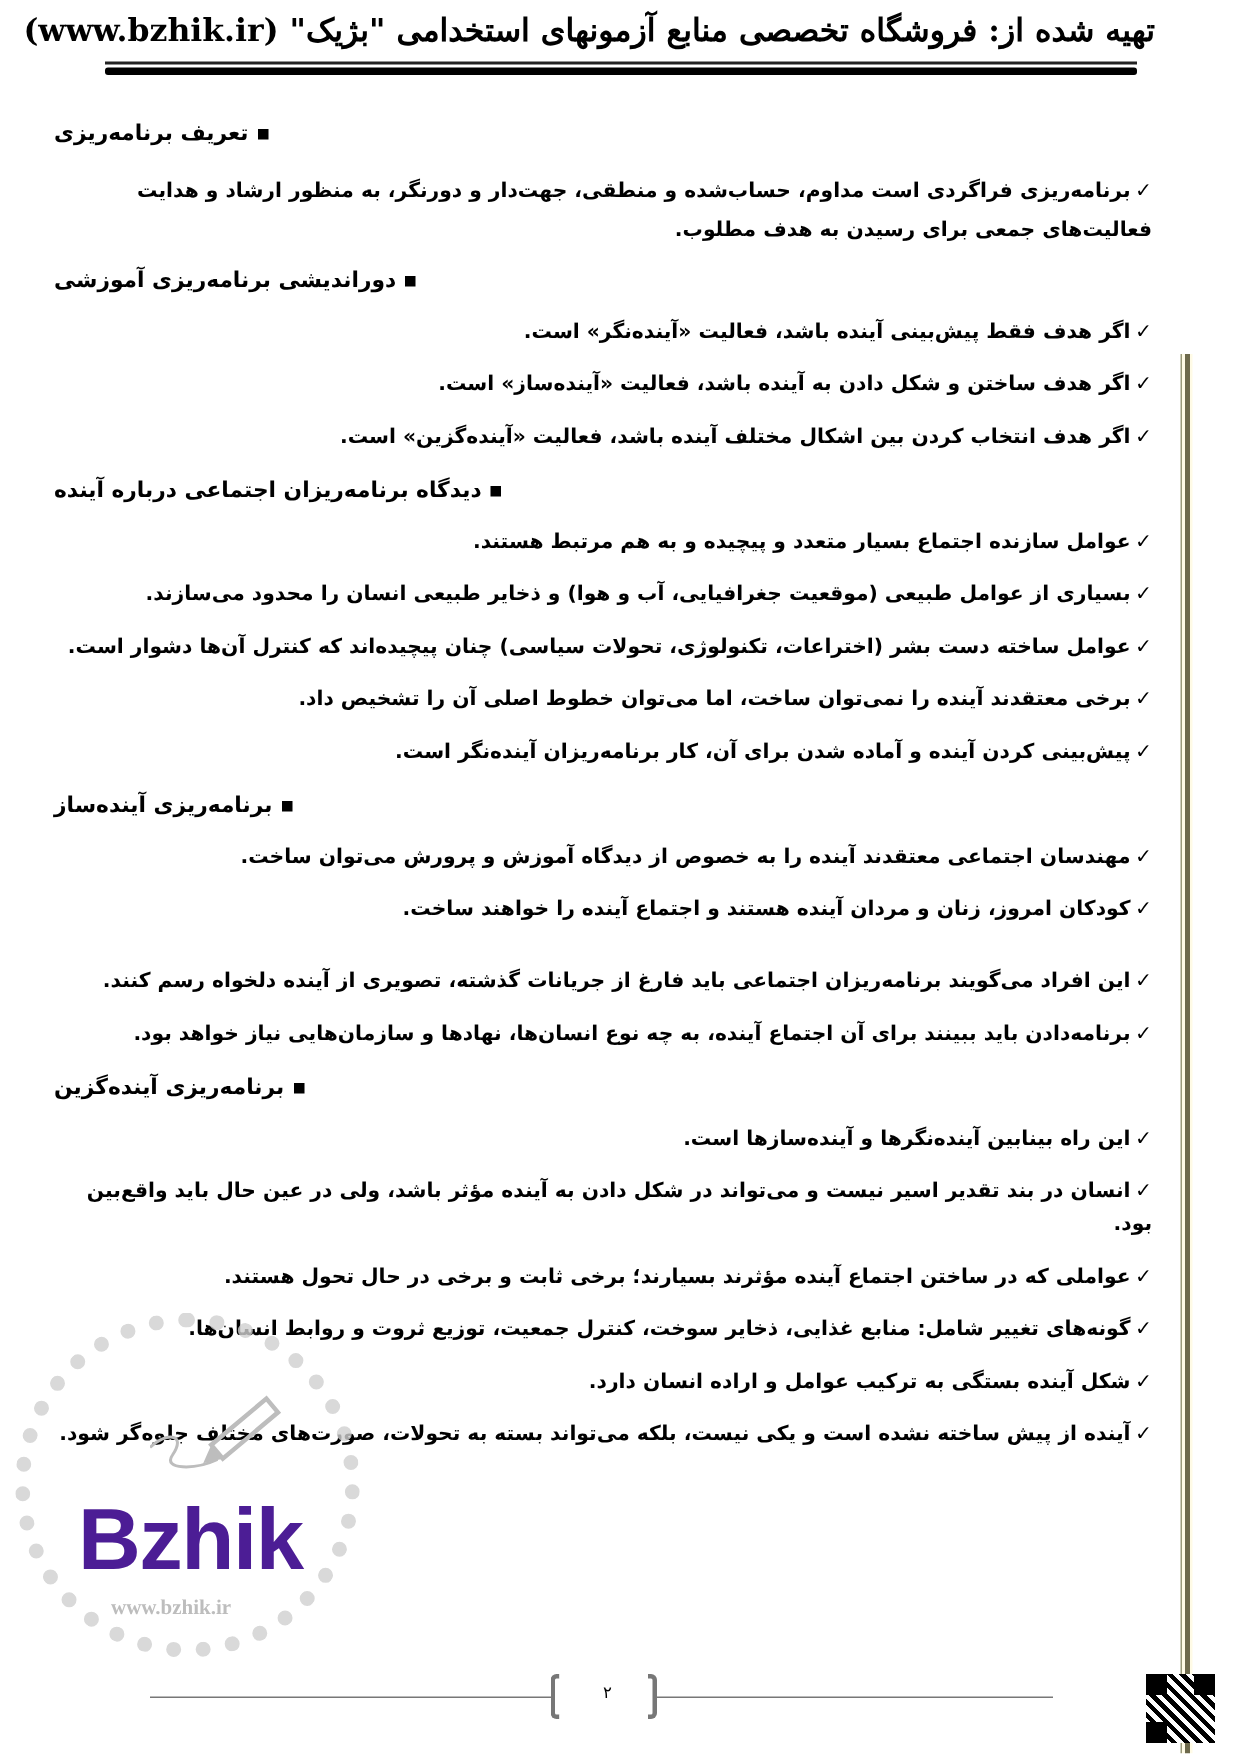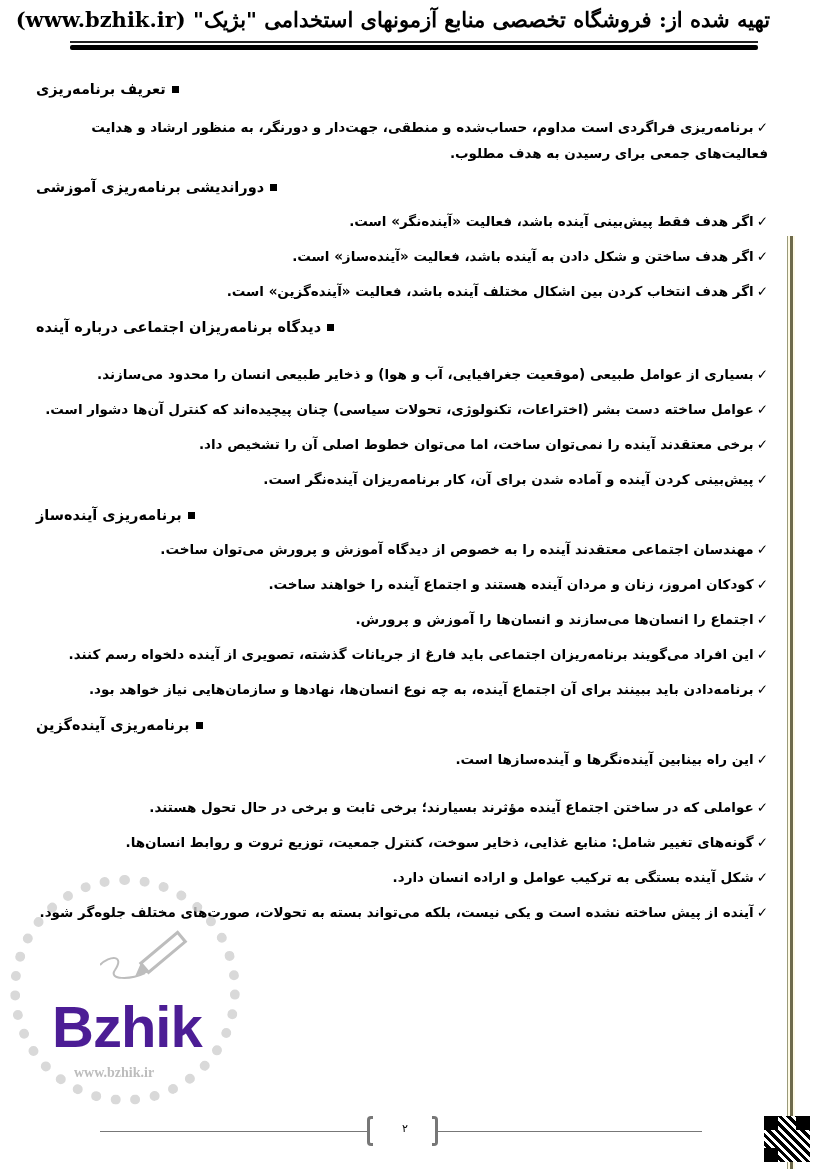--- a/index.html
+++ b/index.html
@@ -115,20 +115,21 @@
   </div>
 
   <div style="height:14px"></div>
 
   <div>
     <div class="section-title">
       <span class="square"></span>
       <span>دیدگاه برنامه‌ریزان اجتماعی درباره آینده</span>
     </div>
     <div style="height:12px"></div>
+    <div class="item"><span class="check">✓</span><span>عوامل سازنده اجتماع بسیار متعدد و پیچیده و به هم مرتبط هستند.</span></div>
     <div style="height:13px"></div>
     <div class="item"><span class="check">✓</span><span>بسیاری از عوامل طبیعی (موقعیت جغرافیایی، آب و هوا) و ذخایر طبیعی انسان را محدود می‌سازند.</span></div>
     <div style="height:13px"></div>
     <div class="item"><span class="check">✓</span><span>عوامل ساخته دست بشر (اختراعات، تکنولوژی، تحولات سیاسی) چنان پیچیده‌اند که کنترل آن‌ها دشوار است.</span></div>
     <div style="height:13px"></div>
     <div class="item"><span class="check">✓</span><span>برخی معتقدند آینده را نمی‌توان ساخت، اما می‌توان خطوط اصلی آن را تشخیص داد.</span></div>
     <div style="height:13px"></div>
     <div class="item"><span class="check">✓</span><span>پیش‌بینی کردن آینده و آماده شدن برای آن، کار برنامه‌ریزان آینده‌نگر است.</span></div>
   </div>
 
@@ -137,37 +138,37 @@
   <div>
     <div class="section-title">
       <span class="square"></span>
       <span>برنامه‌ریزی آینده‌ساز</span>
     </div>
     <div style="height:12px"></div>
     <div class="item"><span class="check">✓</span><span>مهندسان اجتماعی معتقدند آینده را به خصوص از دیدگاه آموزش و پرورش می‌توان ساخت.</span></div>
     <div style="height:13px"></div>
     <div class="item"><span class="check">✓</span><span>کودکان امروز، زنان و مردان آینده هستند و اجتماع آینده را خواهند ساخت.</span></div>
     <div style="height:13px"></div>
-    <div class="item"><span class="check">✓</span><span>اجتماع را انسان‌ها می‌سازند و انسان‌ها را آموزش و پرورش.</span></div>
     <div style="height:13px"></div>
     <div class="item"><span class="check">✓</span><span>این افراد می‌گویند برنامه‌ریزان اجتماعی باید فارغ از جریانات گذشته، تصویری از آینده دلخواه رسم کنند.</span></div>
     <div style="height:13px"></div>
     <div class="item"><span class="check">✓</span><span>برنامه‌دادن باید ببینند برای آن اجتماع آینده، به چه نوع انسان‌ها، نهادها و سازمان‌هایی نیاز خواهد بود.</span></div>
   </div>
 
   <div style="height:14px"></div>
 
   <div>
     <div class="section-title">
       <span class="square"></span>
       <span>برنامه‌ریزی آینده‌گزین</span>
     </div>
     <div style="height:12px"></div>
     <div class="item"><span class="check">✓</span><span>این راه بینابین آینده‌نگرها و آینده‌سازها است.</span></div>
     <div style="height:13px"></div>
+    <div class="item"><span class="check">✓</span><span>انسان در بند تقدیر اسیر نیست و می‌تواند در شکل دادن به آینده مؤثر باشد، ولی در عین حال باید واقع‌بین بود.</span></div>
     <div style="height:13px"></div>
     <div class="item"><span class="check">✓</span><span>عواملی که در ساختن اجتماع آینده مؤثرند بسیارند؛ برخی ثابت و برخی در حال تحول هستند.</span></div>
     <div style="height:13px"></div>
     <div class="item"><span class="check">✓</span><span>گونه‌های تغییر شامل: منابع غذایی، ذخایر سوخت، کنترل جمعیت، توزیع ثروت و روابط انسان‌ها.</span></div>
     <div style="height:13px"></div>
     <div class="item"><span class="check">✓</span><span>شکل آینده بستگی به ترکیب عوامل و اراده انسان دارد.</span></div>
     <div style="height:13px"></div>
     <div class="item"><span class="check">✓</span><span>آینده از پیش ساخته نشده است و یکی نیست، بلکه می‌تواند بسته به تحولات، صورت‌های مختلف جلوه‌گر شود.</span></div>
   </div>
 </div>

